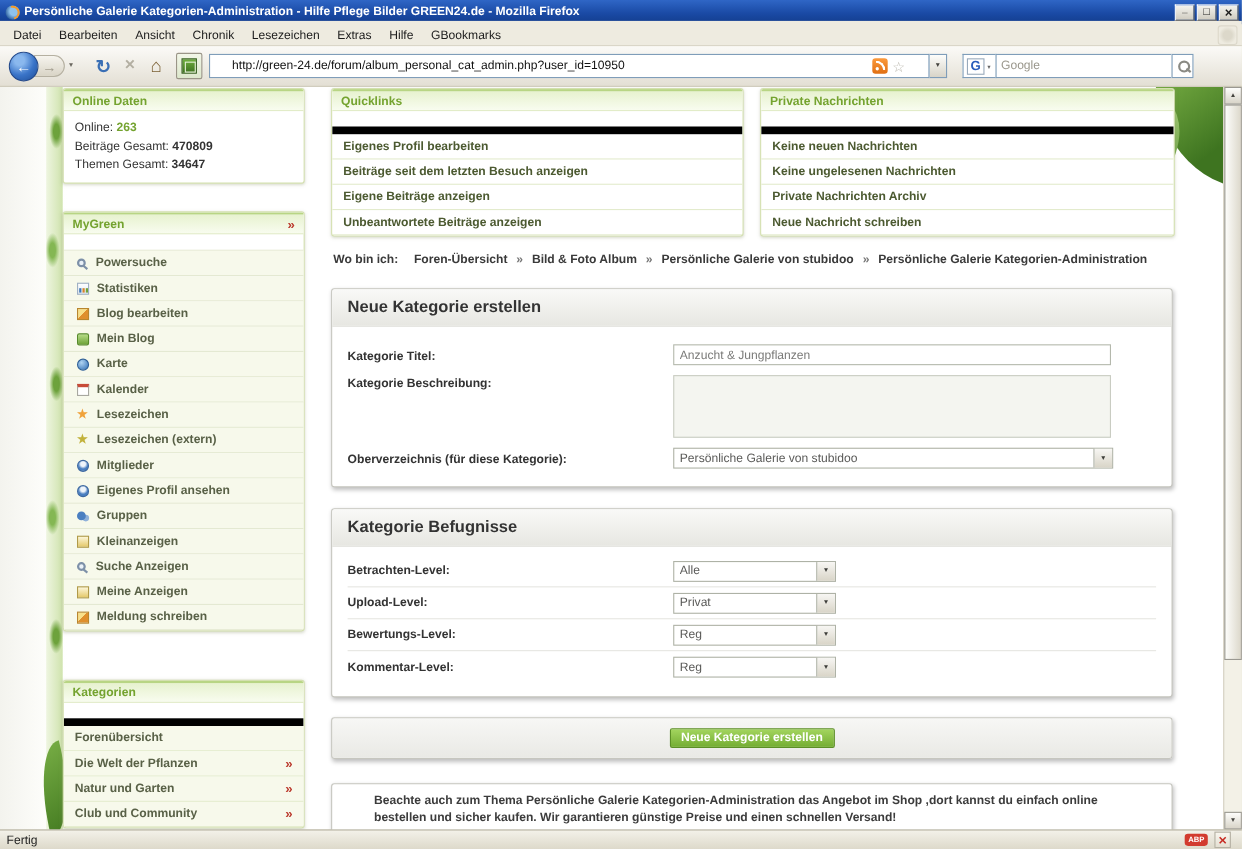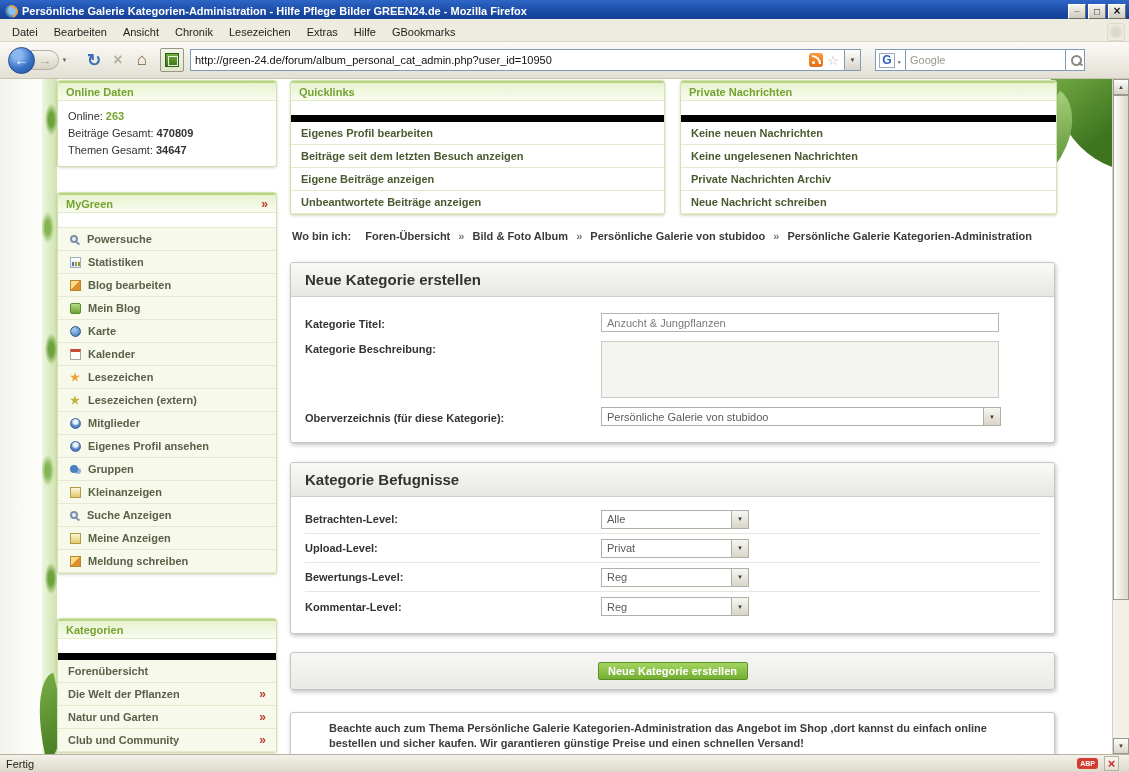--- a/index.html
+++ b/index.html
@@ -45,21 +45,21 @@
   .nav-ico{width:24px;height:24px;display:flex;align-items:center;justify-content:center;border-radius:3px}
   .reload-btn{margin-left:12px}
   .reload-btn::before{content:"↻";font-size:17px;font-weight:bold;color:#3a6fb5}
   .stop-btn::before{content:"×";font-size:16px;font-weight:bold;color:#b3afa2}
   .home-btn::before{content:"⌂";font-size:17px;color:#7a5f33}
   .site-btn{width:24px;height:24px;margin-left:6px;border:1px solid #9a9587;border-radius:2px;
     background:linear-gradient(#f2f6e8,#dde8cc);display:flex;align-items:center;justify-content:center}
   .site-glyph{width:14px;height:14px;background:linear-gradient(#6fae3d,#3f7320);border:1px solid #2f5a18;position:relative}
   .site-glyph::after{content:"";position:absolute;left:2px;top:2px;width:8px;height:8px;border:1px solid #e7f2d8}
   .url-wrap{margin-left:6px;width:655px;height:22px;background:#fff;border:1px solid #7f9db9;
-    display:flex;align-items:center;padding:0 4px;position:relative}
+    display:flex;align-items:center;padding:0 20px;position:relative}
   .url-input{flex:1;border:none;outline:none;font-size:11px;font-family:inherit;color:#111;height:18px}
   .rss-icon{width:14px;height:14px;flex:none;border-radius:3px;margin:0 3px;position:relative;
     background:linear-gradient(#fb9a3c,#e06f12)}
   .rss-icon::before{content:"";position:absolute;left:3px;bottom:3px;width:3px;height:3px;border-radius:50%;background:#fff}
   .rss-icon::after{content:"";position:absolute;left:3px;bottom:3px;width:7px;height:7px;
     border:2px solid #fff;border-left:none;border-bottom:none;border-radius:0 100% 0 0}
   .star-icon{width:14px;flex:none;text-align:center}
   .star-icon::before{content:"☆";font-size:13px;color:#b9b6ac}
   .url-drop{width:17px;height:22px;margin-left:-1px;background:linear-gradient(#fdfdfb,#d8d4c8);
     border:1px solid #7f9db9;display:flex;align-items:center;justify-content:center}
@@ -133,21 +133,21 @@
   .ic7::before,.ic8::before{content:"★";font-size:11px;line-height:11px;color:#f0a23a;position:absolute;left:0;top:0}
   .ic8::before{color:#c2b23c}
   .ic9,.ic10{border-radius:50%;background:radial-gradient(circle at 50% 32%,#eef4fb 0 28%,#4a7fc1 58%);border:1px solid #3c67a0}
   .ic11{border-radius:50%;background:#4a7fc1;box-shadow:4px 2px 0 -1px #8fb1da;width:8px;height:8px;margin-right:10px}
   .ic12,.ic14{background:linear-gradient(#fdf6d8,#e4c96a);border:1px solid #b09a48}
 
   .kategorien .titems{margin-top:14px}
   .kategorien .titem{justify-content:space-between;background:#f7f9eb;color:#596147}
 
   
-  .main{position:absolute;left:290px;top:0;width:767px;height:675px}
+  .main{position:absolute;left:301px;top:0;width:767px;height:675px}
   .quicklinks{left:0;top:1px;width:375px}
   .pmbox{left:390px;top:1px;width:377px}
   .breadcrumb{position:absolute;left:2px;top:151px;width:765px;font-weight:bold;color:#3a3a3a;white-space:nowrap}
   .breadcrumb .bc-sep{color:#777;margin:0 5px}
   .breadcrumb a{color:#3a3a3a;text-decoration:none;cursor:pointer}
 
   .panel{position:absolute;left:0;width:765px;background:#fff;border:1px solid #c6c6bf;border-radius:3px;
     box-shadow:1px 2px 4px rgba(0,0,0,.25)}
   .phead{height:34px;display:flex;align-items:center;padding:0 14px;border-radius:3px 3px 0 0;
     background:linear-gradient(#f9f9f7,#e7e7e2);border-bottom:1px solid #cfcfc8;

